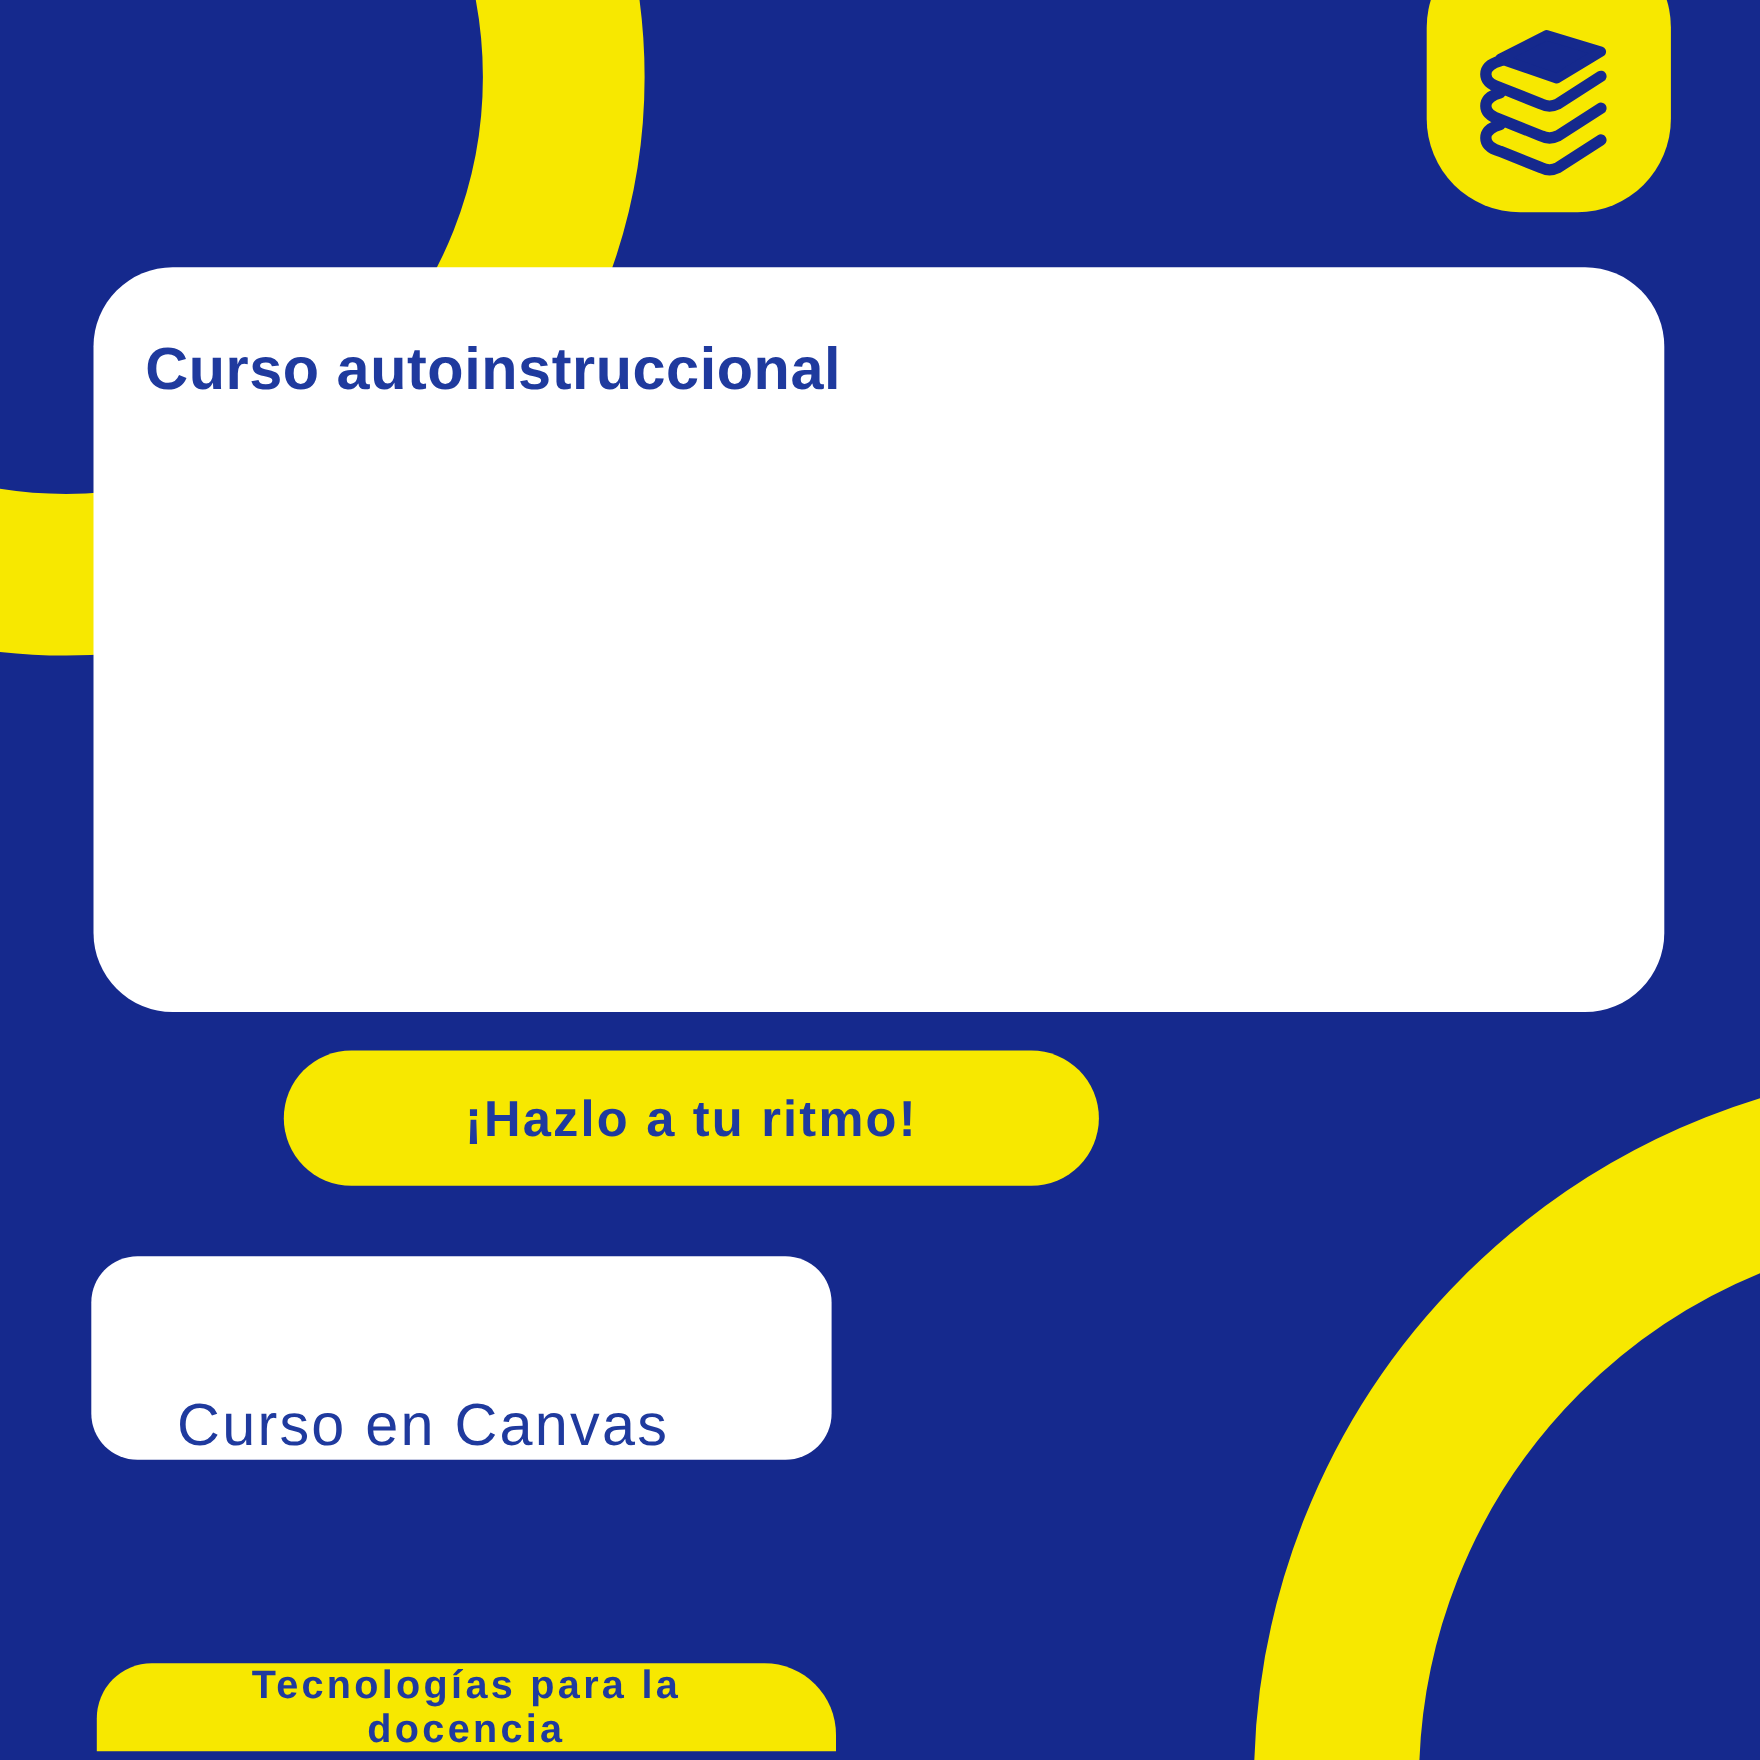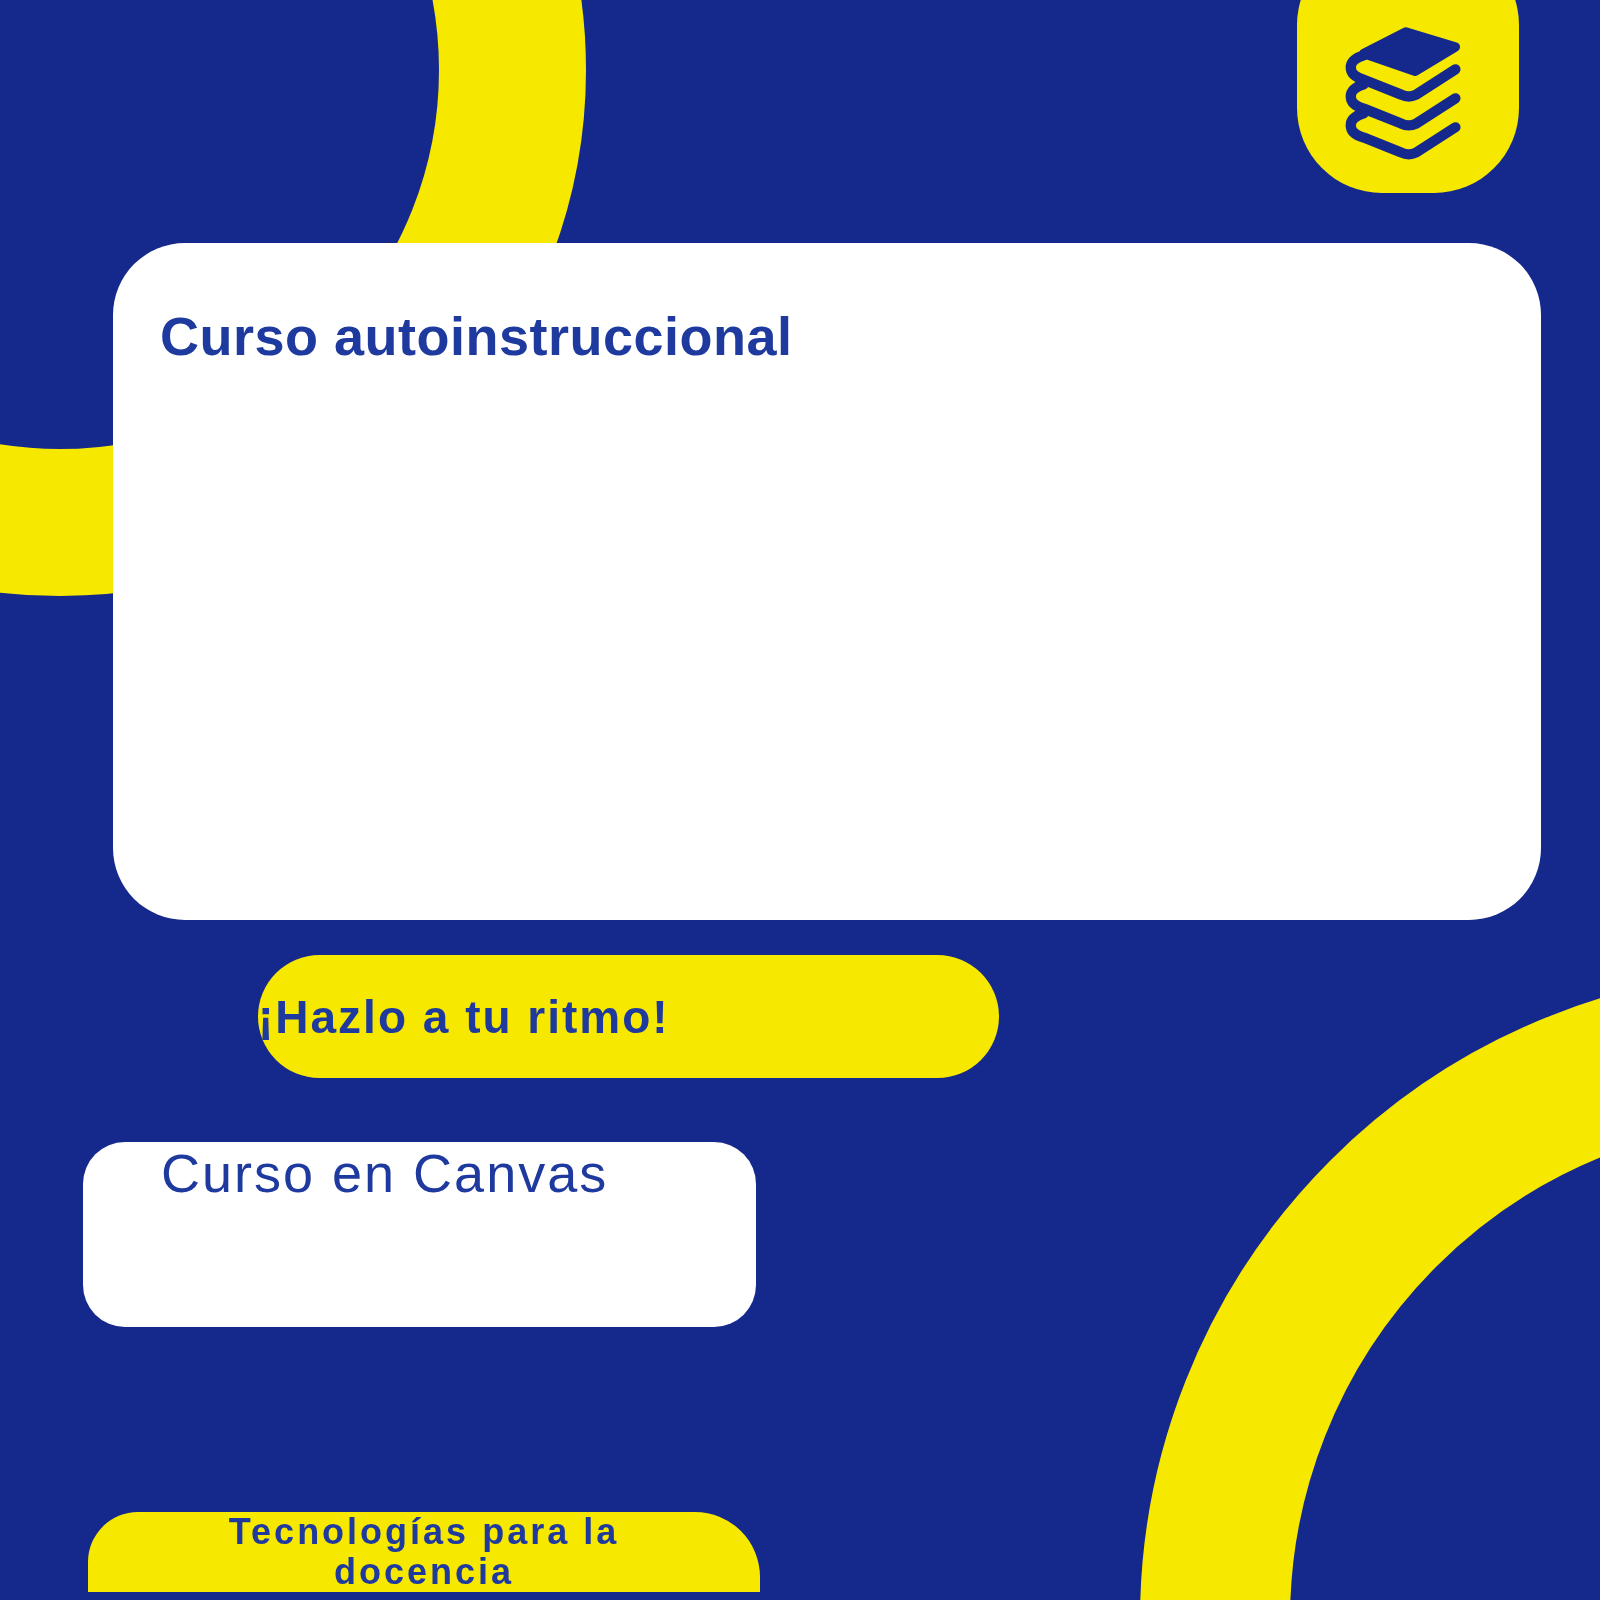--- a/index.html
+++ b/index.html
@@ -23,44 +23,44 @@
   }
   .ring-tl{left:-466px;top:-456px;width:1052px;height:1052px;border-width:147px;}
   .ring-br{left:1140px;top:970px;width:1300px;height:1300px;border-width:150px;}
   .books-badge{
     position:absolute;left:1297px;top:-60px;width:222px;height:253px;
     background:var(--accent-yellow);border-radius:85px;
   }
   .books-badge svg{position:absolute;left:48px;top:78px;width:118px;height:142px;}
   .card{
     position:absolute;left:85px;top:243px;width:1428px;height:677px;
-    background:var(--card-white);border-radius:72px;margin-left:28px;
+    background:var(--card-white);border-radius:72px;
   }
   .eyebrow{
     position:absolute;left:47px;top:62px;
     font-size:54px;font-weight:700;letter-spacing:0.5px;
     color:var(--ink-blue);
   }
   .title{
     position:absolute;left:45px;top:408px;width:1270px;
     font-size:78px;font-weight:800;line-height:105px;letter-spacing:-0.5px;
     color:var(--ink-blue);
   }
   .card .title{top:165px;}
   .pace-badge{
     position:absolute;left:258px;top:955px;width:741px;height:123px;
     background:var(--accent-yellow);border-radius:62px;
-    display:flex;align-items:center;justify-content:flex-start;
+    display:flex;align-items:center;justify-content:center;
     font-size:46px;font-weight:700;letter-spacing:2px;
     color:var(--ink-blue);
   }
   .canvas-badge{
     position:absolute;left:83px;top:1142px;width:673px;height:185px;
     background:var(--card-white);border-radius:42px;
-    display:flex;align-items:flex-start;
+    display:flex;align-items:flex-end;
     padding-left:78px;
     font-size:54px;font-weight:400;letter-spacing:2px;
     color:var(--ink-blue);
   }
   .footer-badge{
     position:absolute;left:88px;top:1512px;width:672px;height:80px;
     background:var(--accent-yellow);
     border-radius:50px 65px 0 0;
     display:flex;align-items:center;justify-content:center;
     text-align:center;

